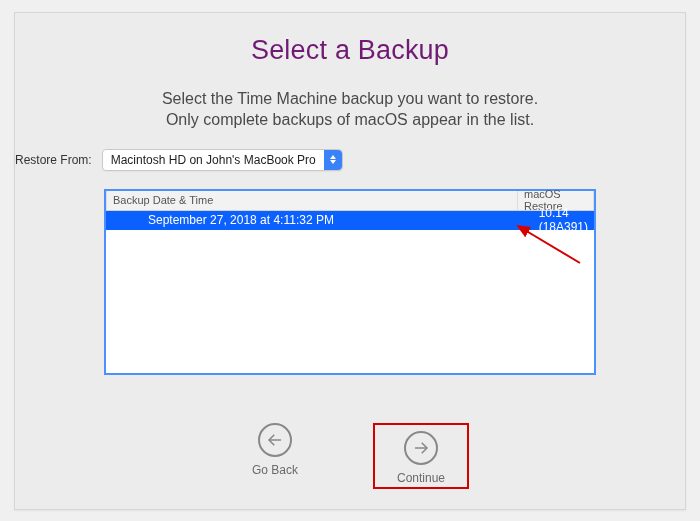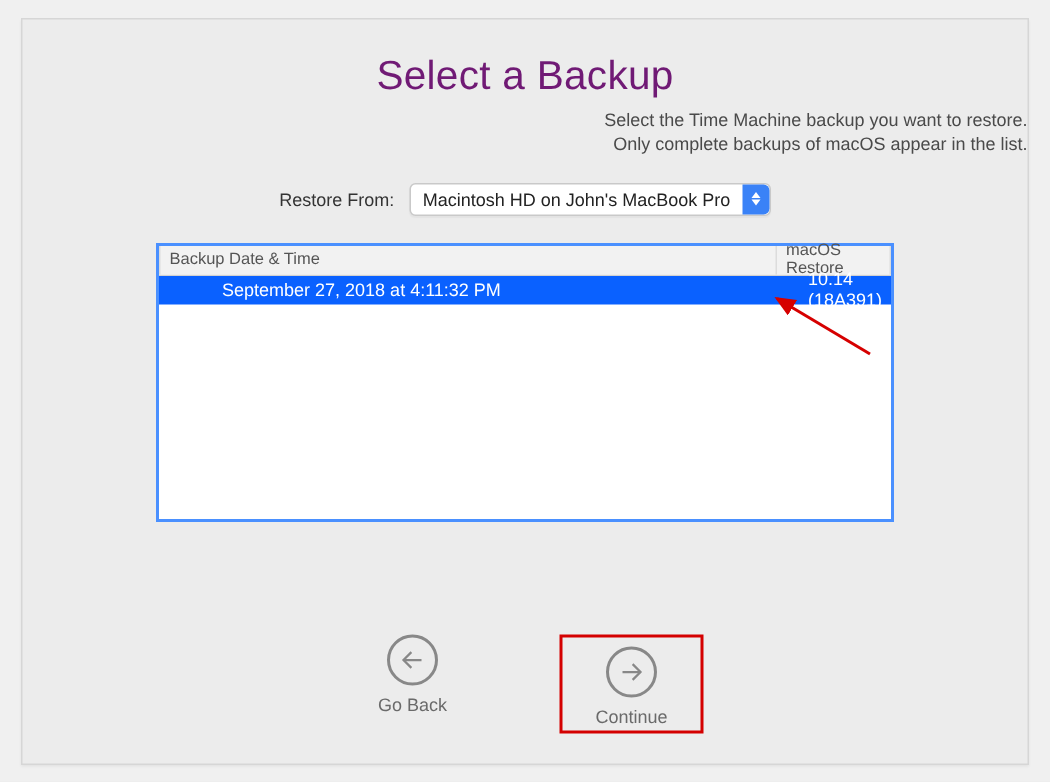--- a/index.html
+++ b/index.html
@@ -18,28 +18,28 @@
       padding-top: 22px;
     }
     .title {
       text-align: center;
       font-size: 27px;
       font-weight: 400;
       color: #701a75;
       letter-spacing: 0.2px;
     }
     .subtitle {
-      text-align: right;
-      font-size: 12px;
+      text-align: center;
+      font-size: 16px;
       color: #4a4a4a;
-      margin-top: 6px;
+      margin-top: 22px;
       line-height: 1.35;
     }
     .restore-row {
-      display: flex; align-items: center; justify-content: center;
+      display: flex; align-items: center; 
       gap: 10px; margin-top: 18px;
     }
     .restore-label { font-size: 12px; color: #333; }
     .select {
       display: inline-flex; align-items: center;
       height: 22px;
       background: #ffffff;
       border: 1px solid #c9c9c9;
       border-radius: 4px;
       font-size: 12px; color: #222;

